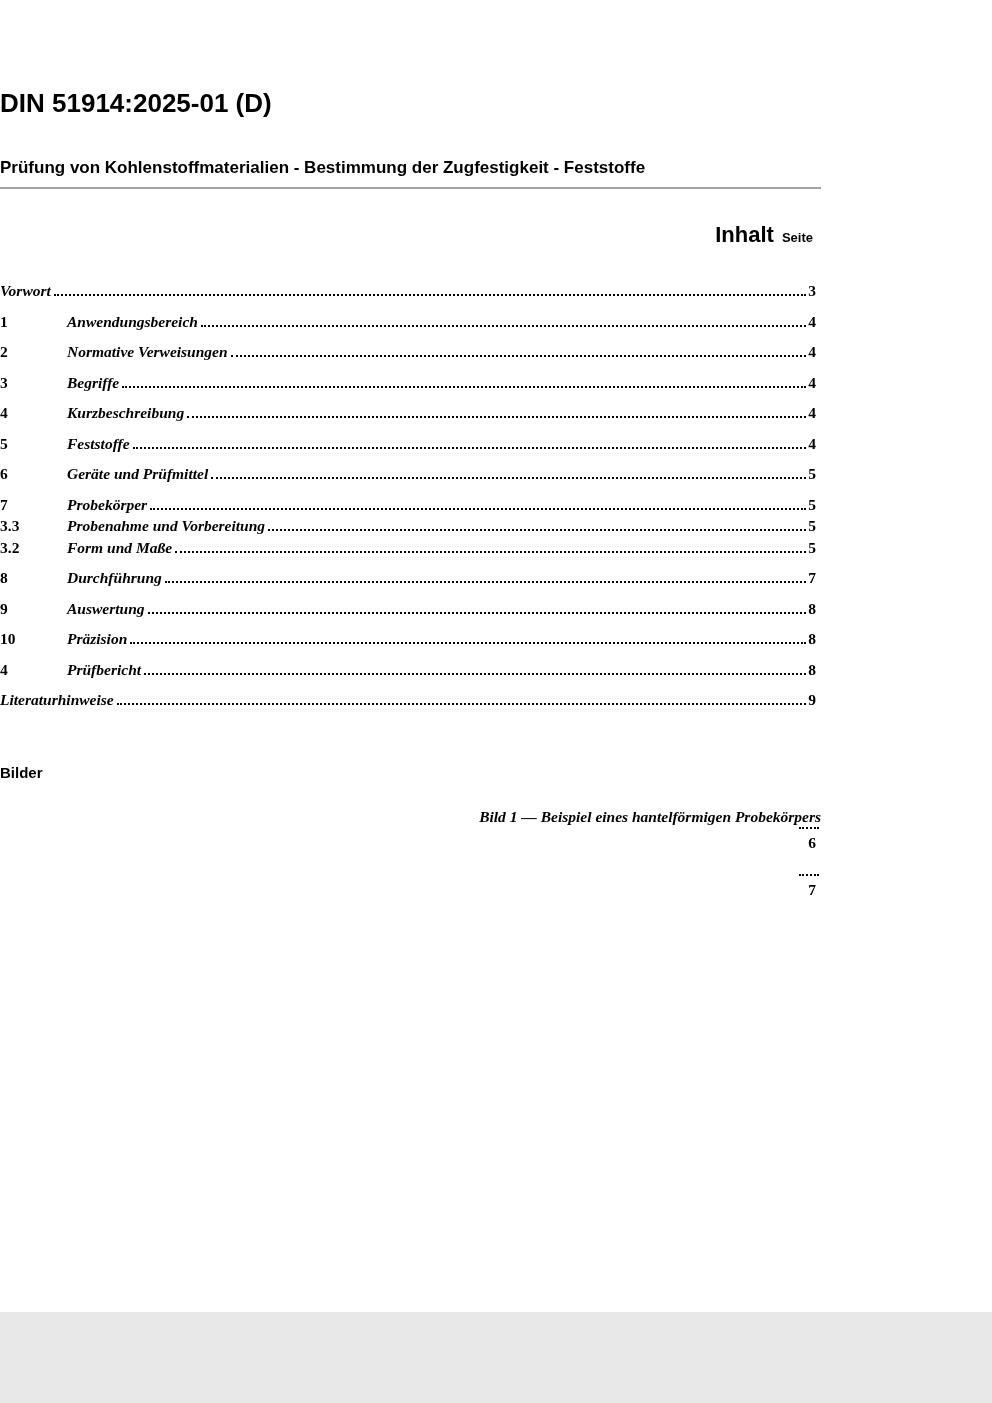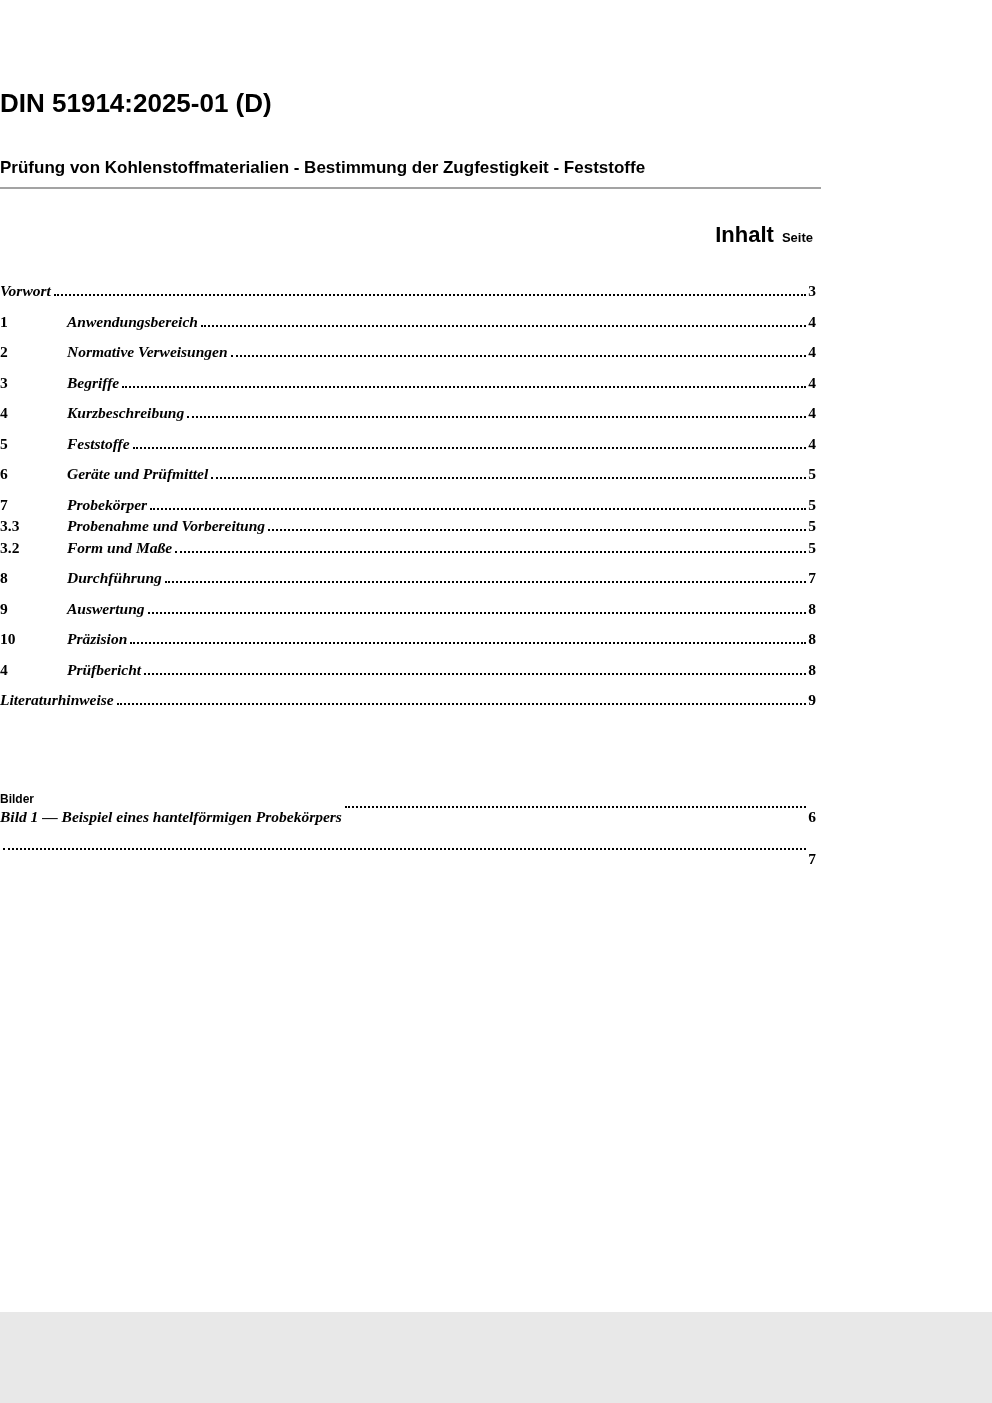--- a/index.html
+++ b/index.html
@@ -87,40 +87,41 @@
     margin: 0 2px 3px 3px;
     min-width: 20px;
   }
   .toc-page {
     flex: 0 0 auto;
     text-align: right;
     padding-right: 5px;
   }
   .figures-heading {
     position: absolute;
-    top: 792px;
-    left: 0;
-    font-size: 12px;
+    top: 764px;
+    left: 0;
+    font-size: 15px;
     font-weight: bold;
     font-family: "Liberation Sans", sans-serif;
   }
   .figures {
     position: absolute;
     top: 806px;
     left: 0;
     width: 821px;
     font-family: "Liberation Serif", serif;
     font-weight: bold;
     font-size: 15.5px;
   }
   .figure-row {
     display: flex;
-    align-items: flex-start;
+    align-items: flex-end;
     line-height: 21px;
     margin-top: 21px;
+    flex-direction: column;
   }
   .figure-row.first { margin-top: 0; }
   .footer-page-num {
     position: absolute;
     top: 1324px;
     right: 60px;
     font-size: 12px;
     font-family: "Liberation Sans", sans-serif;
     color: #000000;
   }

